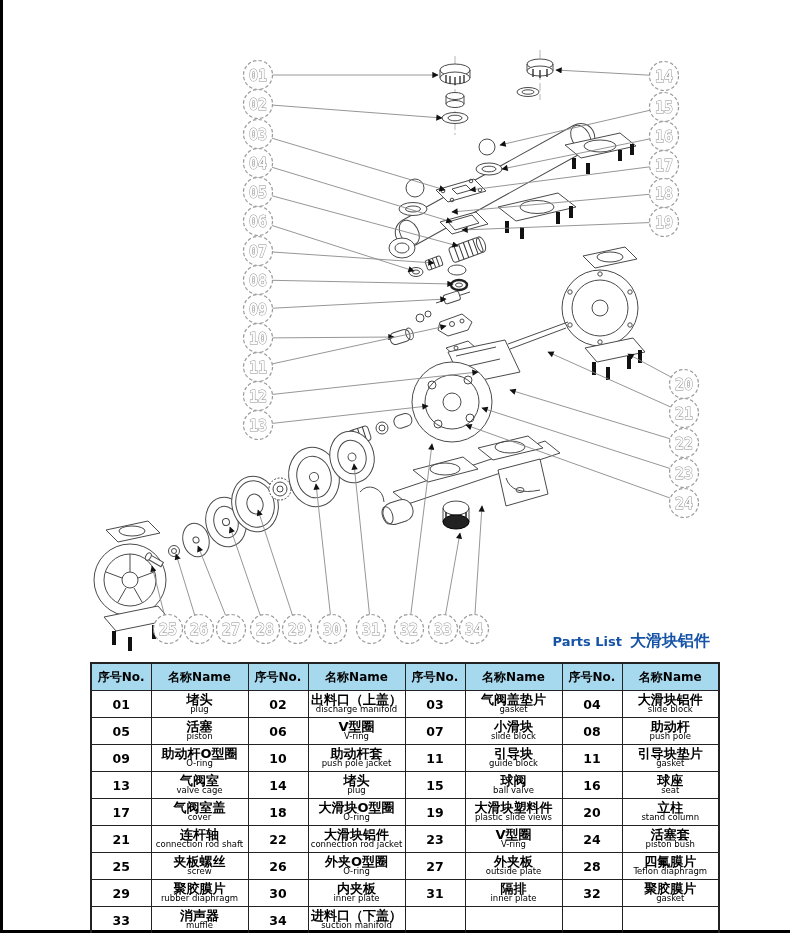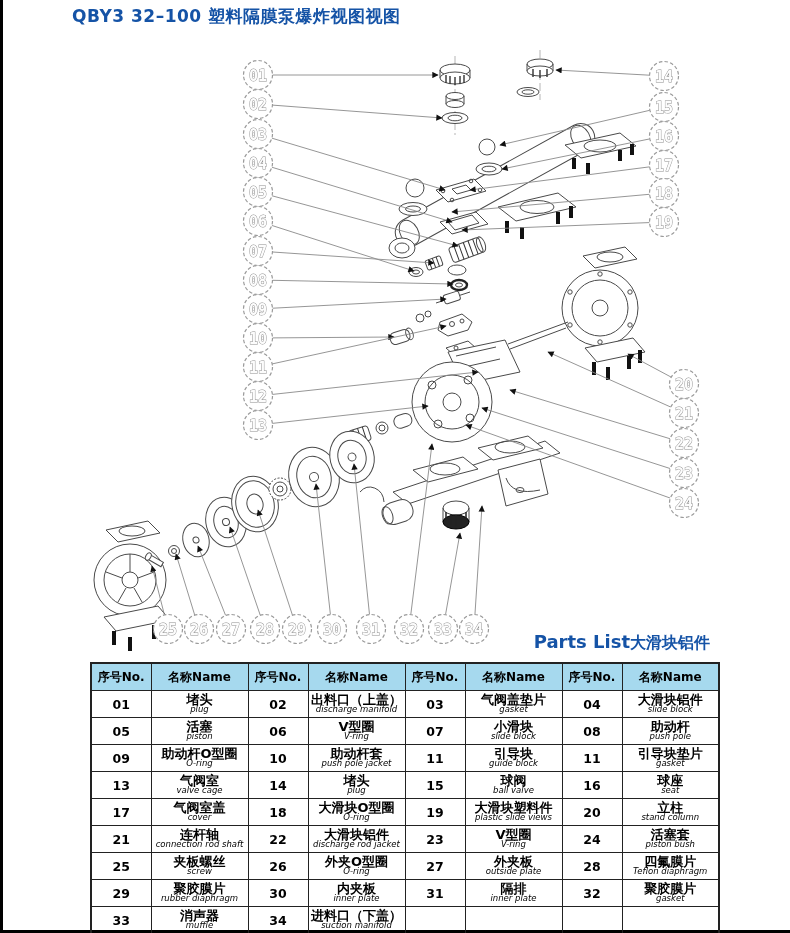--- a/index.html
+++ b/index.html
@@ -14,42 +14,41 @@
     overflow:hidden;margin:0 auto;
   }
   .edge-left{position:absolute;left:0;top:0;width:3px;height:933px;background:#000;}
   .edge-bottom{position:absolute;left:0;bottom:0;width:790px;height:3px;background:#000;}
   .titles{position:absolute;left:72px;top:6px;color:var(--accent);font-weight:bold;
     font-size:17px;line-height:21px;letter-spacing:.5px;}
   .titles .en{letter-spacing:0;}
   .diagram{position:absolute;left:0;top:0;width:790px;height:660px;}
   .parts-heading{position:absolute;top:631px;right:80px;color:var(--accent);
     font-weight:bold;font-size:16px;white-space:nowrap;}
-  .parts-heading .en{font-size:18px;}
+  .parts-heading .en{font-size:13px;margin-right:8px;}
   table.parts{
     position:absolute;left:90px;top:662px;width:628px;
     border-collapse:collapse;table-layout:fixed;
     border:2px solid var(--line);
   }
   table.parts th,table.parts td{border:1px solid var(--line);padding:0;text-align:center;color:#000;}
   table.parts th{background:var(--table-head);font-size:12px;height:26px;font-weight:bold;}
   td.no{font-size:12.5px;font-weight:bold;height:26px;}
   td.name{padding:1px 0;}
   td.name .zh{font-size:13px;font-weight:bold;line-height:11.5px;}
-  td.name .en{font-size:8.5px;line-height:9.5px;font-style:italic;}
+  td.name .en{font-size:8.5px;line-height:9.5px;}
 </style>
 </head>
 <body>
 
 <div class="page">
   <div class="edge-left"></div>
   <div class="edge-bottom"></div>
 
   <div class="titles">
-    <div class="zh">QBY3 32–100 塑料隔膜泵爆炸视图视图</div>
   </div>
 
   <svg class="diagram" viewBox="0 0 790 660" xmlns="http://www.w3.org/2000/svg">
     <defs>
       <marker id="arr" viewBox="0 0 10 10" refX="9" refY="5" markerWidth="8" markerHeight="7" orient="auto-start-reverse">
         <path d="M0,0 L10,5 L0,10 z" fill="#111"></path>
       </marker>
     </defs>
 
     <g stroke="#4a4a4a" fill="none" stroke-width="1">
@@ -565,21 +564,21 @@
         </tr>
         <tr>
           <td class="no">21</td>
           <td class="name">
             <div class="zh">连杆轴</div>
             <div class="en">connection rod shaft</div>
           </td>
           <td class="no">22</td>
           <td class="name">
             <div class="zh">大滑块铝件</div>
-            <div class="en">discharge rod jacket</div>
+            <div class="en">connection rod jacket</div>
           </td>
           <td class="no">23</td>
           <td class="name">
             <div class="zh">V型圈</div>
             <div class="en">V-ring</div>
           </td>
           <td class="no">24</td>
           <td class="name">
             <div class="zh">活塞套</div>
             <div class="en">piston bush</div>

